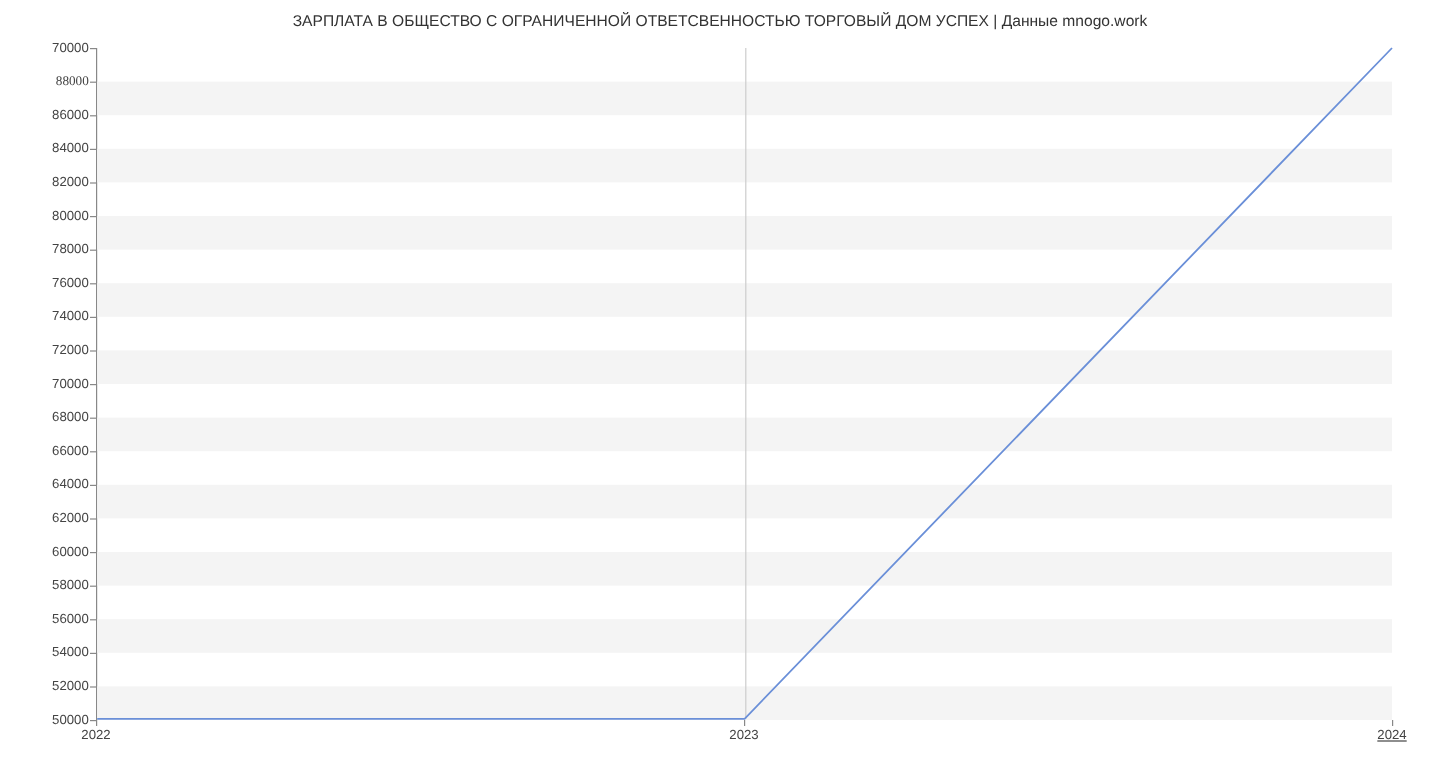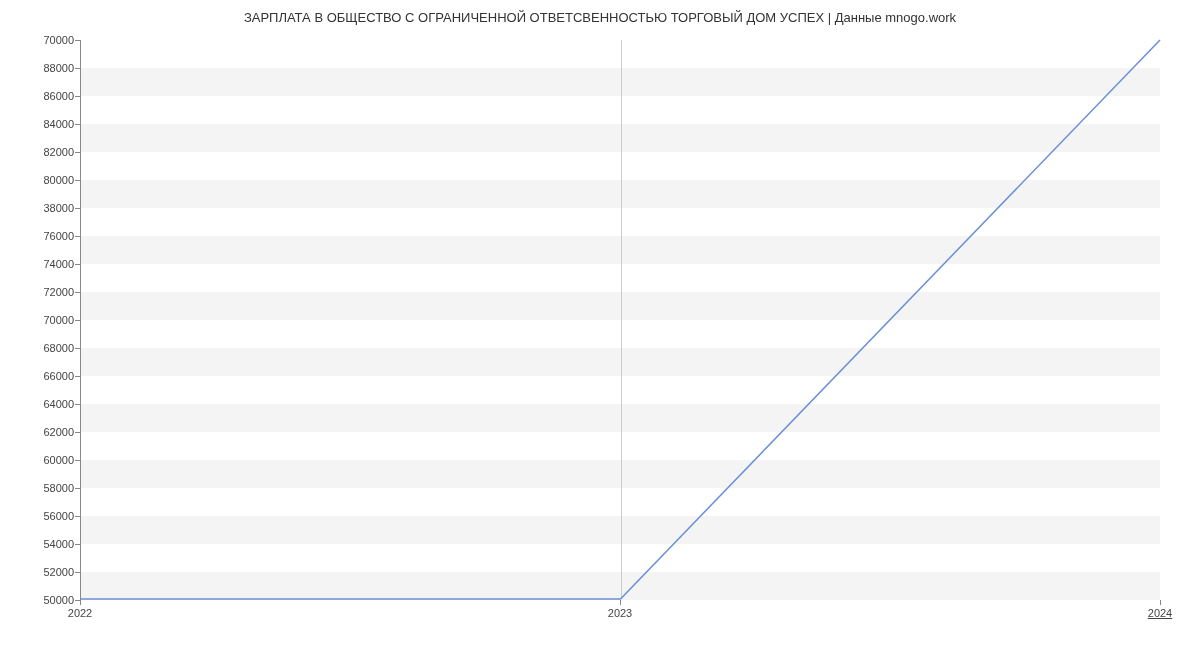--- a/index.html
+++ b/index.html
@@ -127,31 +127,31 @@
     <div class="y-tick-label" style="top: 348px;">68000</div>
     <div class="y-tick-mark" style="top: 348px;"></div>
     <div class="y-tick-label" style="top: 320px;">70000</div>
     <div class="y-tick-mark" style="top: 320px;"></div>
     <div class="y-tick-label" style="top: 292px;">72000</div>
     <div class="y-tick-mark" style="top: 292px;"></div>
     <div class="y-tick-label" style="top: 264px;">74000</div>
     <div class="y-tick-mark" style="top: 264px;"></div>
     <div class="y-tick-label" style="top: 236px;">76000</div>
     <div class="y-tick-mark" style="top: 236px;"></div>
-    <div class="y-tick-label" style="top: 208px;">38000</div>
+    <div class="y-tick-label" style="top: 208px;">78000</div>
     <div class="y-tick-mark" style="top: 208px;"></div>
     <div class="y-tick-label" style="top: 180px;">80000</div>
     <div class="y-tick-mark" style="top: 180px;"></div>
     <div class="y-tick-label" style="top: 152px;">82000</div>
     <div class="y-tick-mark" style="top: 152px;"></div>
     <div class="y-tick-label" style="top: 124px;">84000</div>
     <div class="y-tick-mark" style="top: 124px;"></div>
     <div class="y-tick-label" style="top: 96px;">86000</div>
     <div class="y-tick-mark" style="top: 96px;"></div>
-    <div class="y-tick-label" style="top: 68px;">88000</div>
+    <div class="y-tick-label" style="top: 68px; font-family: Liberation Serif, serif;">88000</div>
     <div class="y-tick-mark" style="top: 68px;"></div>
     <div class="y-tick-label" style="top: 40px;">70000</div>
     <div class="y-tick-mark" style="top: 40px;"></div>
   </div>
 <div id="xticks">
     <div class="x-tick-label" style="left: 80px;">2022</div>
     <div class="x-tick-mark" style="left: 80px;"></div>
     <div class="x-tick-label" style="left: 620px;">2023</div>
     <div class="x-tick-mark" style="left: 620px;"></div>
     <div class="x-tick-label" style="left: 1160px; text-decoration: underline;">2024</div>

